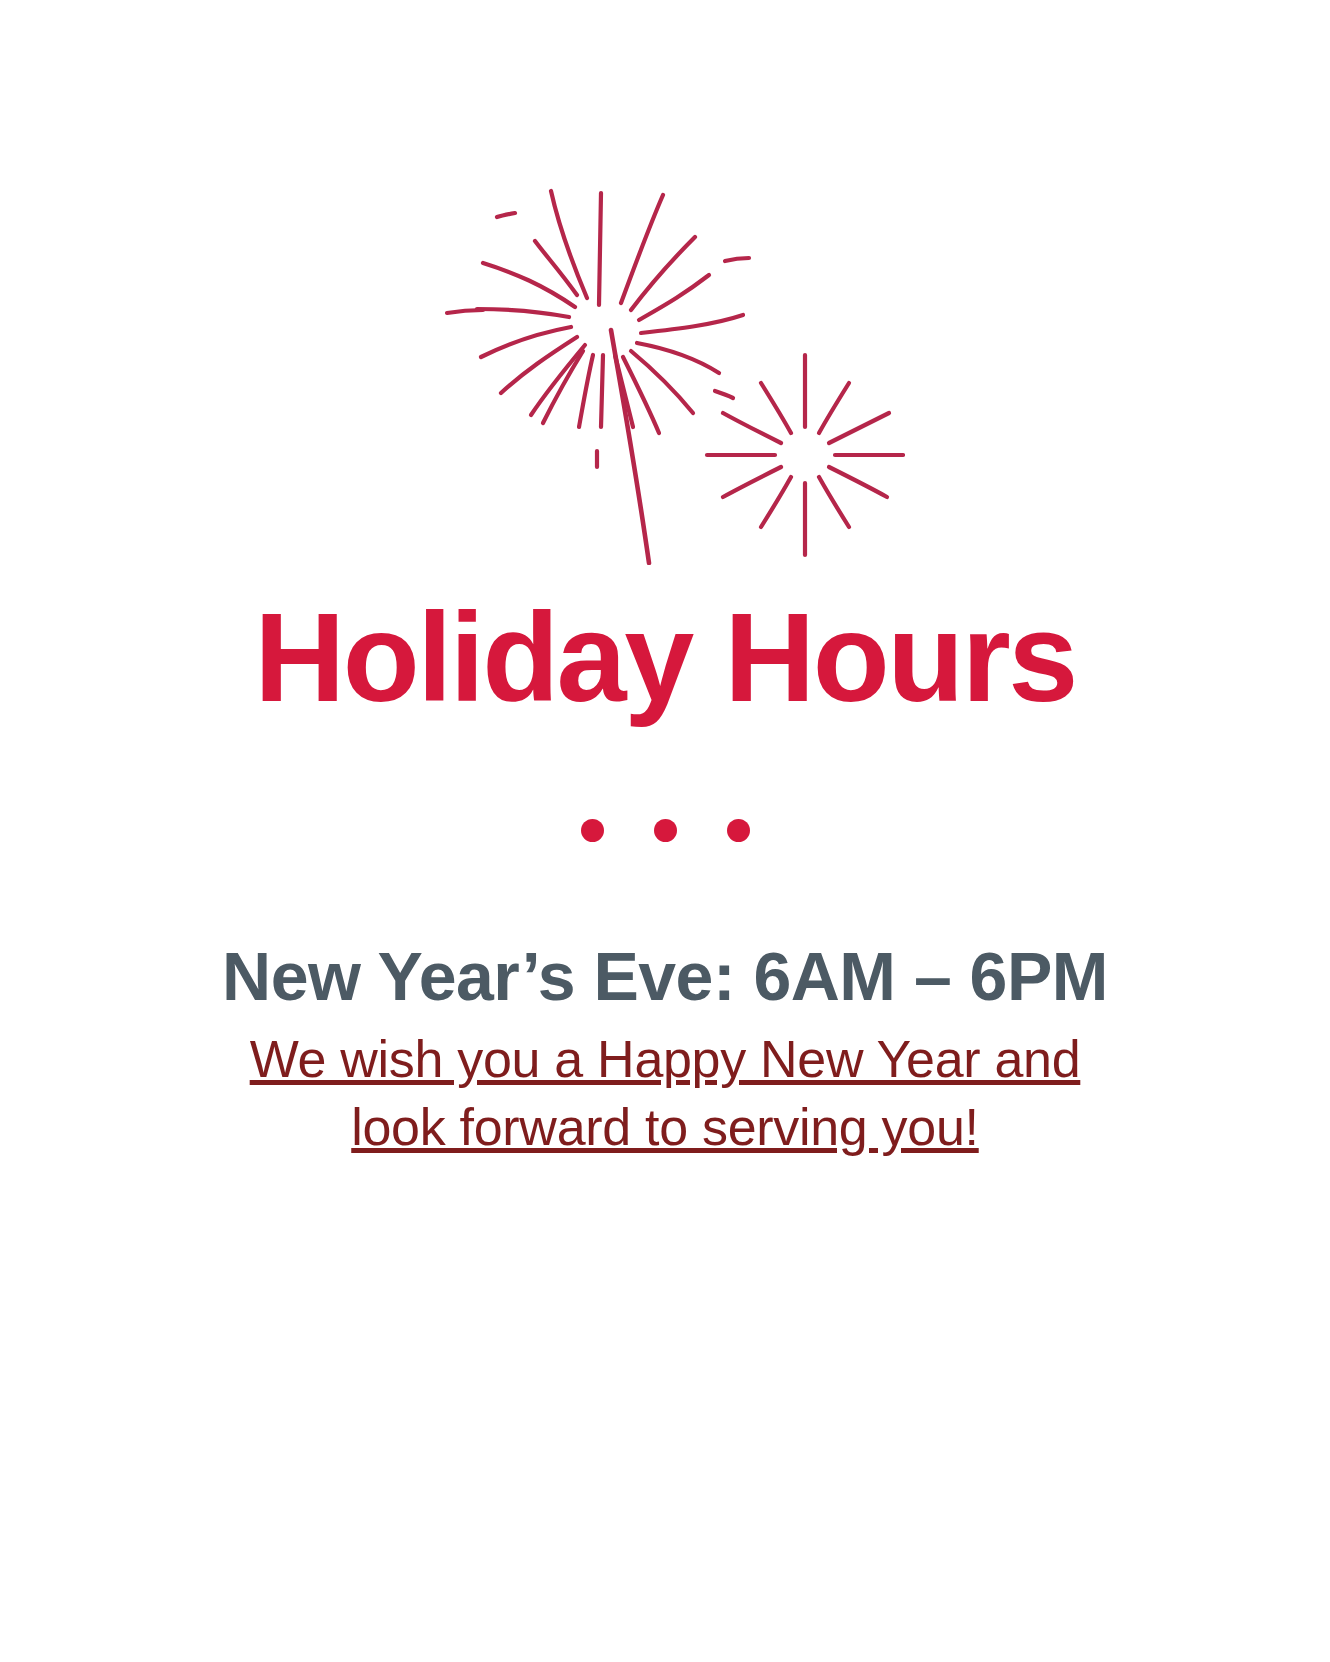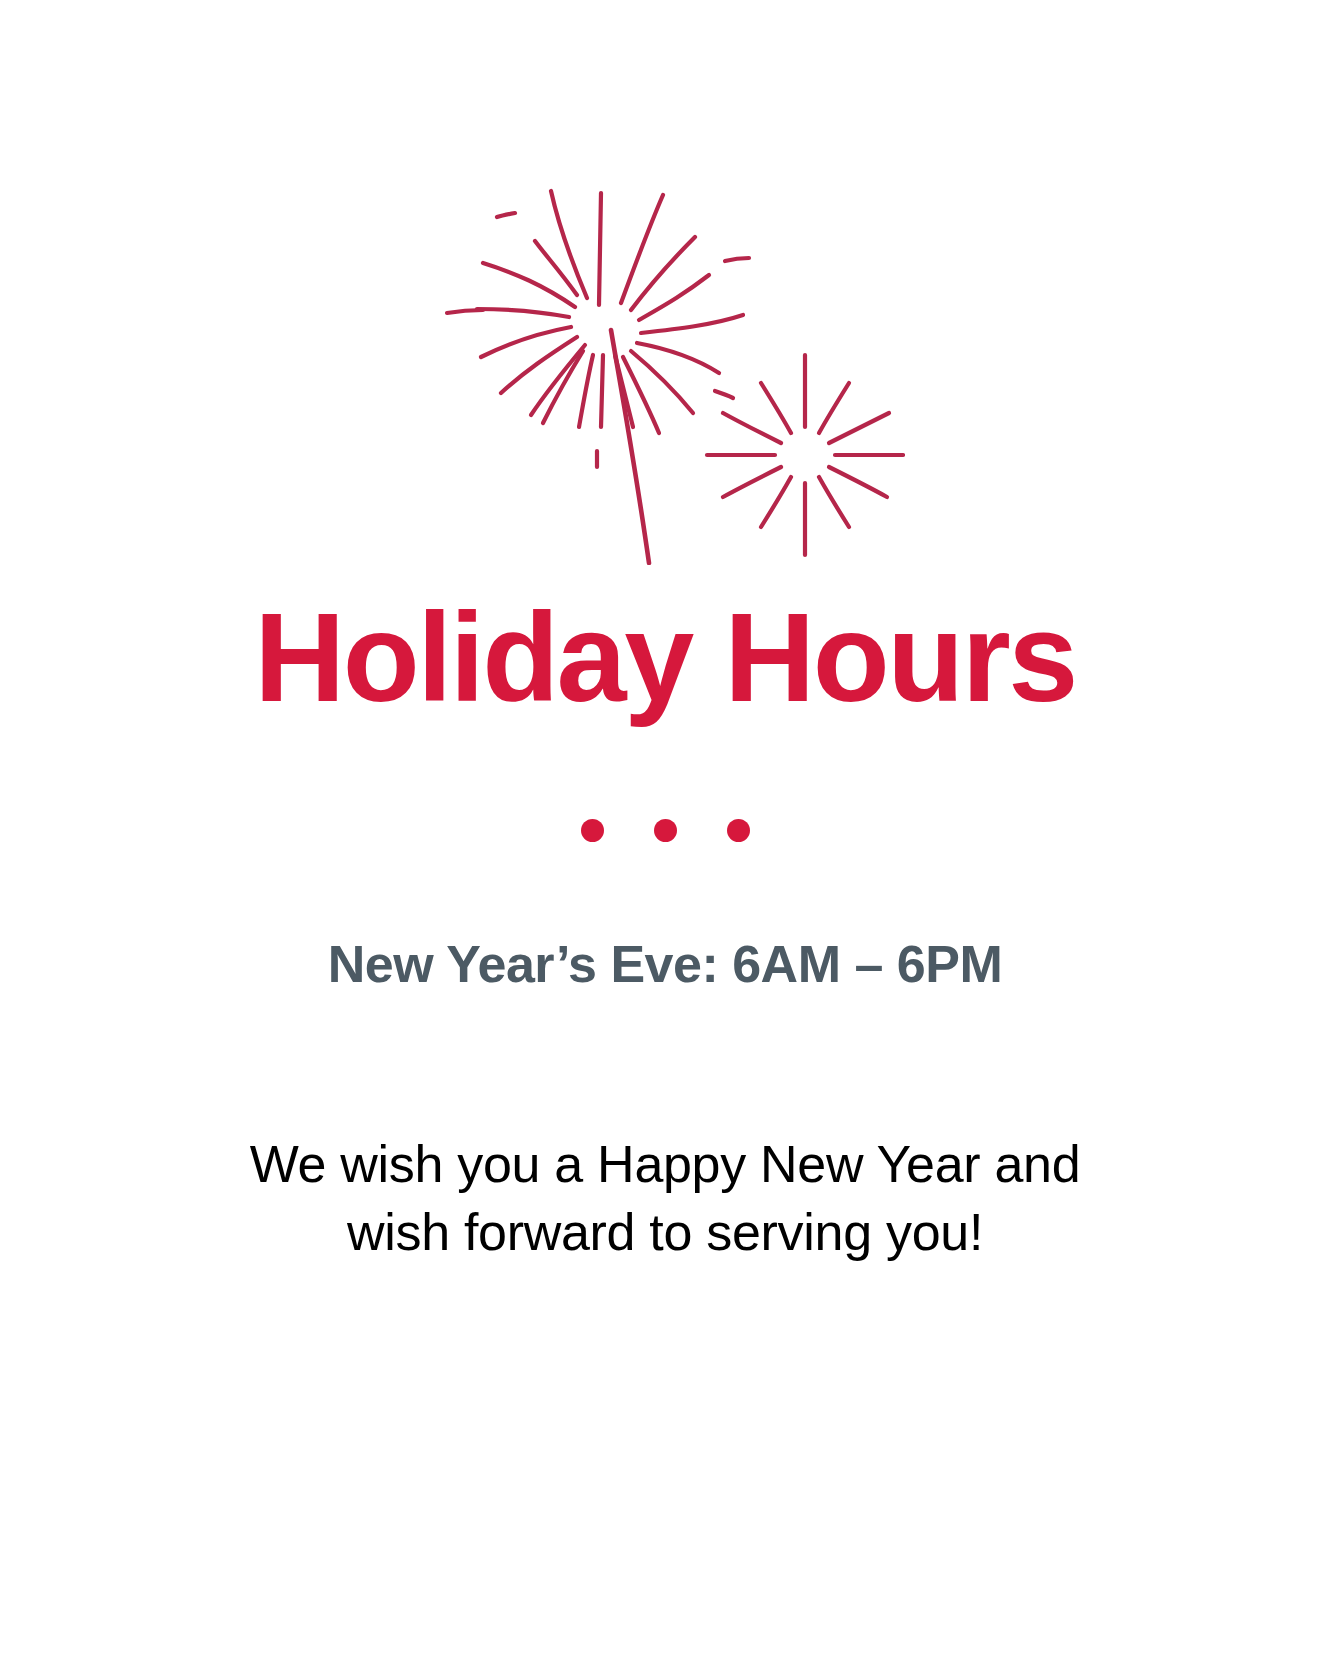--- a/index.html
+++ b/index.html
@@ -67,33 +67,33 @@
     background: #d6183c;
   }
 
   
   .hours {
     margin-top: 86px;
     text-align: center;
     color: #4c5a64;
   }
   .hours-line {
-    font-size: 52px;
+    font-size: 68px;
     line-height: 1.42;
     font-weight: 700;
     letter-spacing: -0.5px;
     white-space: nowrap;
   }
 
   
   .message {
-    margin-top: 128px;
     text-align: center;
-    color: #000000;
+    color: #7f1d1d;
     max-width: 1000px;
+    text-decoration: underline;
   }
   .message-line {
     font-size: 52px;
     line-height: 1.32;
     font-weight: 400;
     letter-spacing: -0.3px;
     white-space: nowrap;
   }
 </style>
 </head>
@@ -168,16 +168,16 @@
     <span class="dot"></span>
     <span class="dot"></span>
   </div>
 
   <div class="hours">
     <div class="hours-line">New Year’s Eve: 6AM – 6PM</div>
   </div>
 
   <div class="message">
     <div class="message-line">We wish you a Happy New Year and</div>
-    <div class="message-line">wish forward to serving you!</div>
+    <div class="message-line">look forward to serving you!</div>
   </div>
 
 </div>
 
 </body></html>

